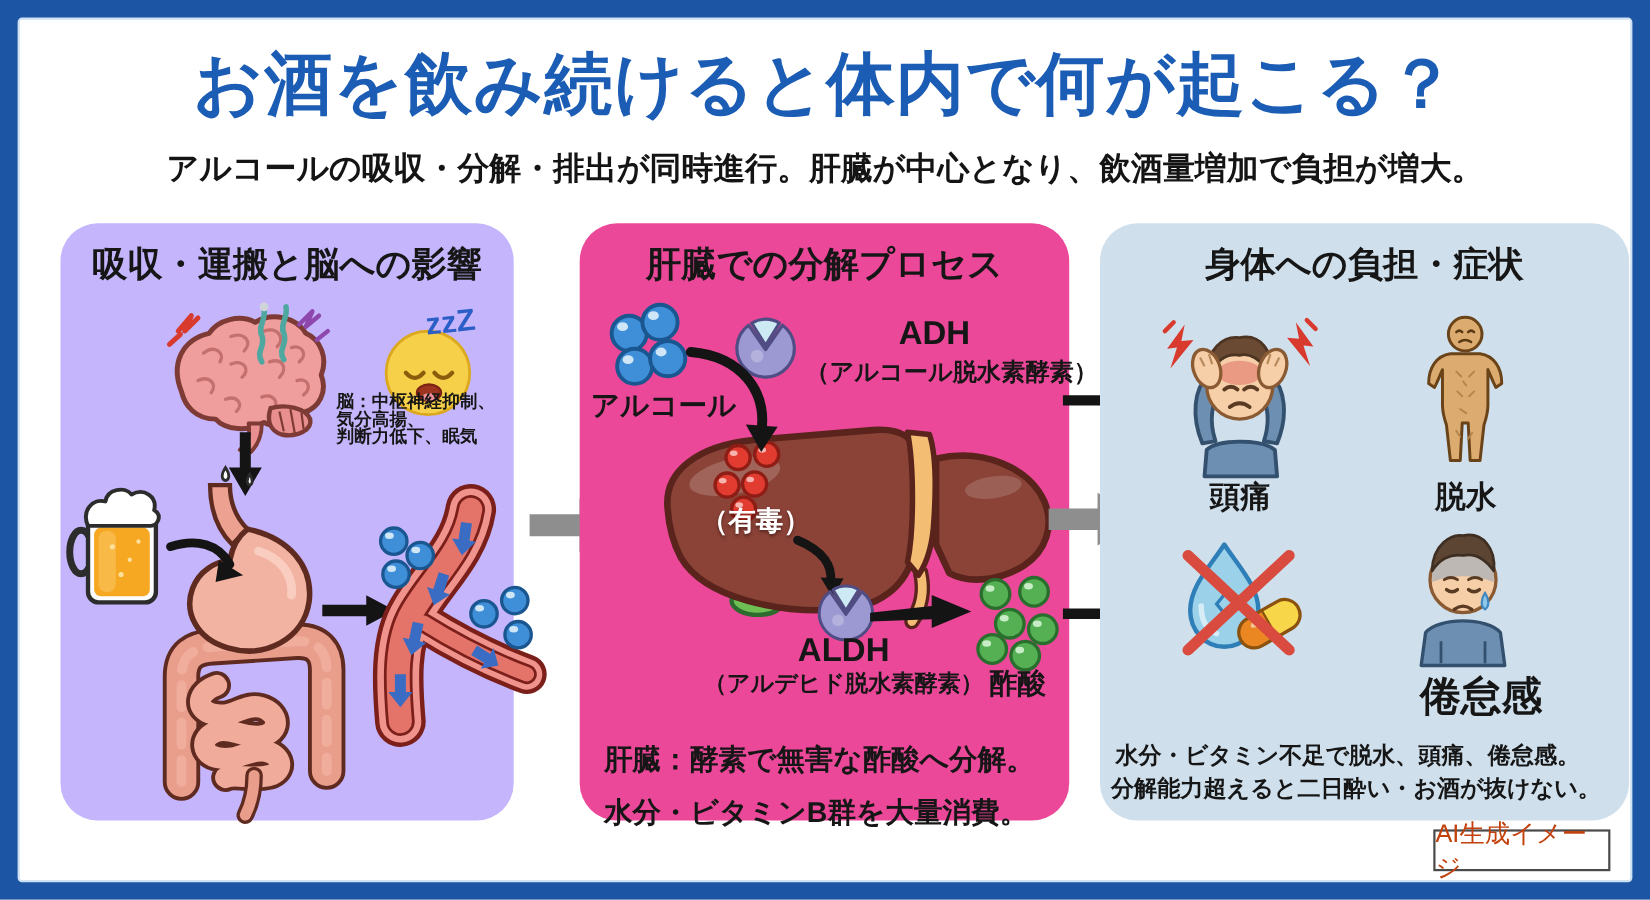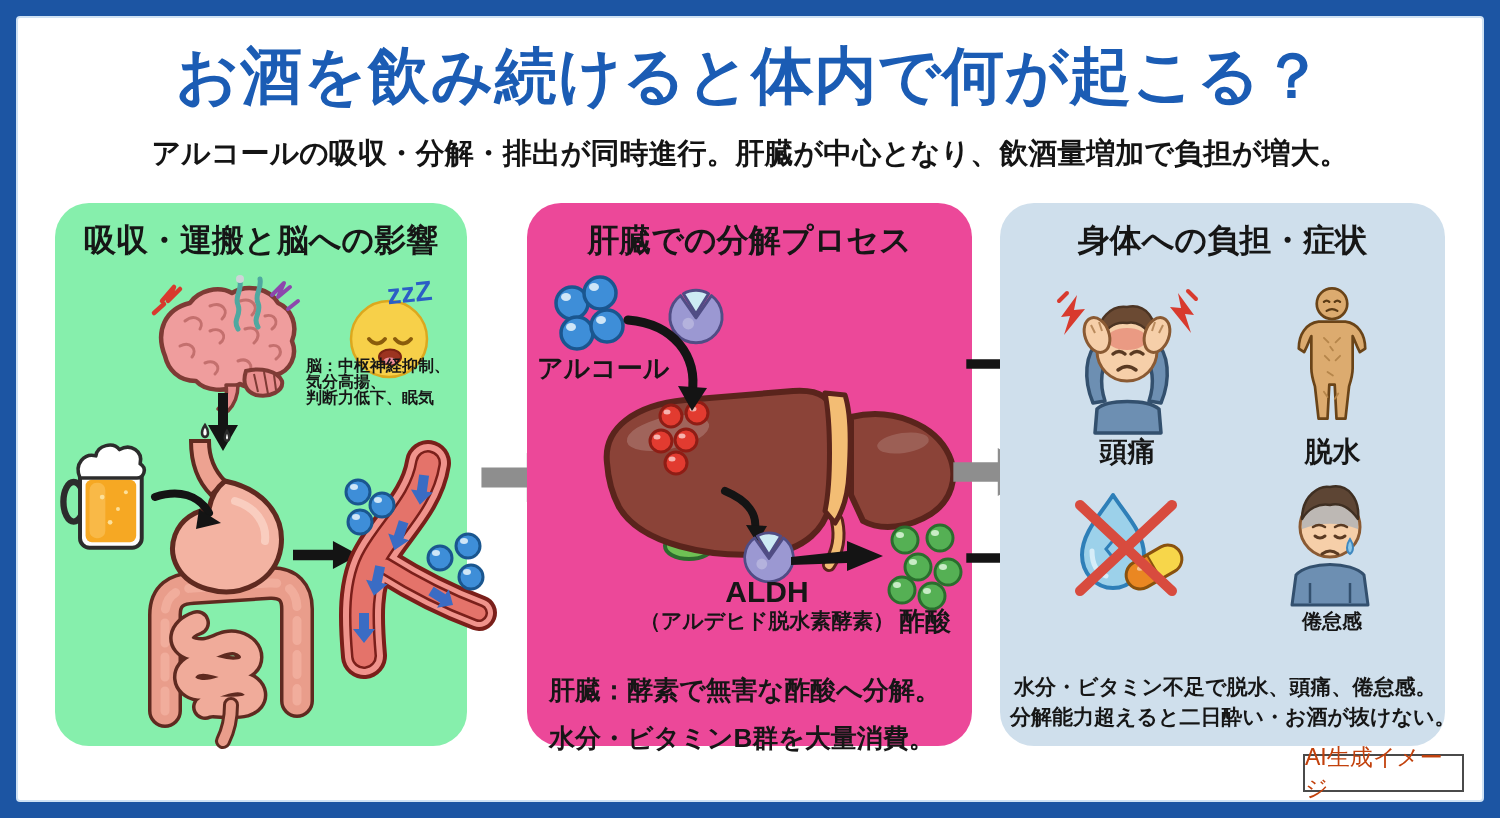--- a/index.html
+++ b/index.html
@@ -3,23 +3,23 @@
 <meta charset="utf-8">
 <style>
   html,body{margin:0;padding:0;background:#ffffff;}
   body{font-family:"Liberation Sans","DejaVu Sans",sans-serif;}
   .canvas{position:relative;width:1500px;height:818px;background:#1c55a3;overflow:hidden;}
   .inner{position:absolute;left:16px;top:16px;width:1468px;height:786px;background:#ffffff;border:2px solid #cfe2f4;border-radius:4px;box-sizing:border-box;}
   .abs{position:absolute;}
   .title{position:absolute;left:0;right:0;top:34px;text-align:center;font-size:62px;font-weight:900;color:#1b5cb4;letter-spacing:1px;white-space:nowrap;}
   .subtitle{position:absolute;left:0;right:0;top:134px;text-align:center;font-size:29px;font-weight:800;color:#141414;white-space:nowrap;}
   .panel{position:absolute;top:203px;height:543px;border-radius:34px;}
-  .p1{left:55px;width:412px;background:#86efac;}
+  .p1{left:55px;width:412px;background:#c4b5fd;}
   .p2{left:527px;width:445px;background:#ec4899;}
-  .p3{left:1000px;width:445px;background:#cfdfec;}
+  .p3{left:1000px;width:445px;background:#cfdfec;padding-left:36px;}
   .panel-title{position:absolute;left:0;right:0;top:16px;text-align:center;font-size:32px;font-weight:800;color:#161616;white-space:nowrap;}
   .lbl{position:absolute;font-weight:800;color:#161616;white-space:nowrap;}
   .ctr{text-align:center;}
   .note-line{line-height:1.0;}
   .zzz{font-size:28px;font-weight:900;color:#2b5ec6;transform:rotate(-6deg);}
   .white-lbl{color:#ffffff;text-shadow:0 2px 3px rgba(45,12,6,0.6);}
   .credit{position:absolute;left:1303px;top:754px;width:161px;height:38px;background:#fff;border:2px solid #4a4a4a;box-sizing:border-box;display:flex;align-items:center;justify-content:center;font-size:23px;color:#c2410c;}
   svg{display:block;overflow:visible;}
 </style>
 </head>
@@ -203,20 +203,24 @@
           <ellipse cx="49" cy="39" rx="5" ry="4" fill="#cfe6f7"></ellipse>
         </g>
     </svg>
     <div class="lbl" style="left:10px;top:148px;font-size:26px;">アルコール</div>
 
     <svg class="abs" style="left:140px;top:82px" width="58" height="58" viewBox="0 0 60 60">
       <path d="M30,34 L14,11 A27,27 0 1 0 46,11 Z" fill="#9b98d2" stroke="#504d85" stroke-width="3" stroke-linejoin="round"></path>
       <path d="M30,30 L17,9 A25,25 0 0 1 43,9 Z" fill="#cdeaf4" stroke="#504d85" stroke-width="3" stroke-linejoin="round"></path>
       <circle cx="22" cy="40" r="6" fill="rgba(255,255,255,0.25)"></circle>
     </svg>
+    <div class="lbl ctr" style="left:205px;top:84px;width:235px;">
+      <div style="font-size:30px;">ADH</div>
+      <div style="font-size:22px;margin-top:2px;">（アルコール脱水素酵素）</div>
+    </div>
 
     <svg class="abs" style="left:66px;top:180px" width="370" height="190" viewBox="0 0 370 190">
       <ellipse cx="96" cy="163" rx="24" ry="13" fill="#6fc054" stroke="#2d6b2e" stroke-width="4"></ellipse>
       <path d="M14,80 C10,45 42,22 92,17 L200,8 C228,6 240,16 239,34 L238,112 C236,146 210,168 172,171 C118,175 48,162 26,124 C18,109 15,94 14,80 Z" fill="#8b4338" stroke="#5a241c" stroke-width="6" stroke-linejoin="round"></path>
       <path d="M258,34 C300,24 342,42 356,72 C366,94 358,118 338,131 C316,145 288,148 270,138 L258,112 Z" fill="#8b4338" stroke="#5a241c" stroke-width="6" stroke-linejoin="round"></path>
       <path d="M244,138 C248,156 244,170 236,182" fill="none" stroke="#5a241c" stroke-width="14" stroke-linecap="round"></path>
       <path d="M244,138 C248,156 244,170 236,182" fill="none" stroke="#f3bd74" stroke-width="8" stroke-linecap="round"></path>
       <path d="M232,10 L252,12 C258,30 258,60 256,90 C255,112 250,128 242,140 L232,128 C238,100 238,40 232,10 Z" fill="#f3bd74" stroke="#5a241c" stroke-width="5" stroke-linejoin="round"></path>
       <ellipse cx="75" cy="50" rx="42" ry="16" transform="rotate(-12 75 50)" fill="rgba(255,255,255,0.18)"></ellipse>
       <ellipse cx="310" cy="60" rx="26" ry="10" transform="rotate(-8 310 60)" fill="rgba(255,255,255,0.15)"></ellipse>
@@ -243,20 +247,21 @@
           </g>
       </g>
     </svg>
 
     <svg class="abs" style="left:95px;top:105px" width="95" height="105" viewBox="0 0 95 105">
       <path d="M6,12 C52,16 76,48 70,86" fill="none" stroke="#141414" stroke-width="9" stroke-linecap="round"></path>
       <polygon points="56,78 70,103 85,80" fill="#141414"></polygon>
     </svg>
 
     <div class="lbl ctr white-lbl" style="left:55px;top:252px;width:210px;">
+      <div style="font-size:25px;margin-top:2px;">（有毒）</div>
     </div>
 
     <svg class="abs" style="left:188px;top:282px" width="60" height="60" viewBox="0 0 60 60">
       <path d="M10,6 C34,16 42,30 40,44" fill="none" stroke="#141414" stroke-width="8" stroke-linecap="round"></path>
       <polygon points="31,40 42,58 52,41" fill="#141414"></polygon>
     </svg>
 
     <svg class="abs" style="left:215px;top:325px" width="54" height="54" viewBox="0 0 60 60">
       <path d="M30,34 L14,11 A27,27 0 1 0 46,11 Z" fill="#9b98d2" stroke="#504d85" stroke-width="3" stroke-linejoin="round"></path>
       <path d="M30,30 L17,9 A25,25 0 0 1 43,9 Z" fill="#cdeaf4" stroke="#504d85" stroke-width="3" stroke-linejoin="round"></path>
@@ -398,20 +403,20 @@
         <path d="M33,52 Q39,48 45,52"></path>
           <path d="M55,52 Q61,48 67,52"></path>
       </g>
       <g fill="none" stroke="#5a3a22" stroke-width="3" stroke-linecap="round">
         <path d="M35,61 Q40,65 45,61"></path>
           <path d="M55,61 Q60,65 65,61"></path>
           <path d="M42,79 Q50,73 58,79"></path>
       </g>
       <path d="M70,64 C74,70 74,76 70,79 C66,76 66,70 70,64 Z" fill="#8fc8e8" stroke="#3f88c0" stroke-width="2"></path>
     </svg>
-    <div class="lbl ctr" style="left:262px;top:405px;width:140px;font-size:20px;">倦怠感</div>
+    <div class="lbl ctr" style="left:262px;top:405px;width:140px;font-size:37px;text-align:right;">倦怠感</div>
 
     <div class="lbl" style="left:14px;top:470px;font-size:21px;">水分・ビタミン不足で脱水、頭痛、倦怠感。</div>
     <div class="lbl" style="left:10px;top:500px;font-size:21px;">分解能力超えると二日酔い・お酒が抜けない。</div>
   </section>
 
   <div class="credit">AI生成イメージ</div>
 </div>
 
 </body></html>

